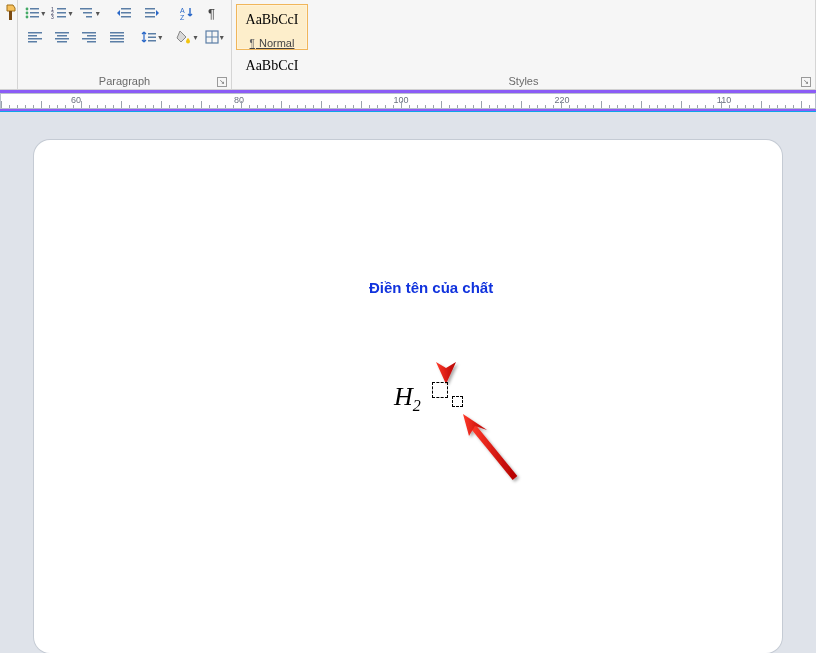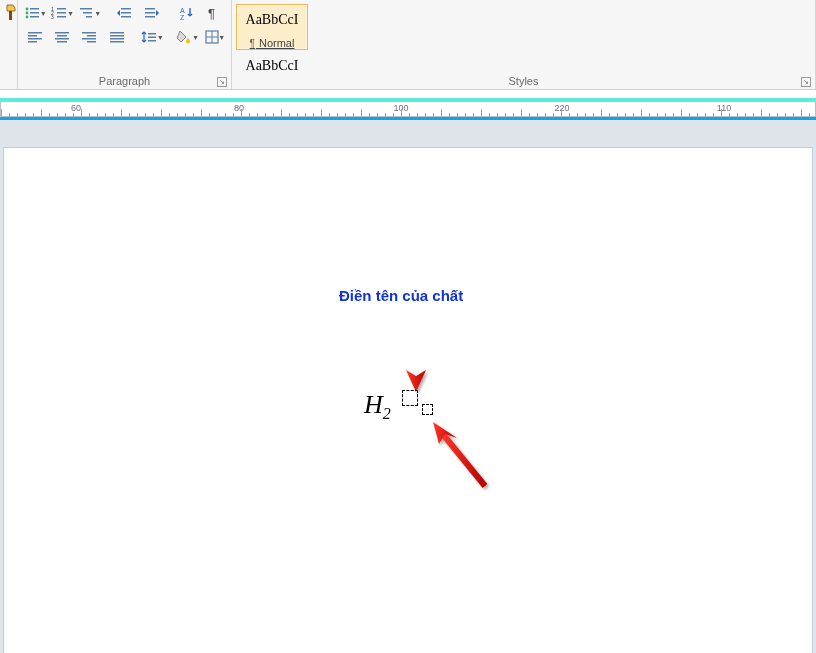--- a/index.html
+++ b/index.html
@@ -57,34 +57,35 @@
     display:flex; flex-direction:column; align-items:center; justify-content:center;
     gap:4px;
     padding-top:2px;
   }
   .style-item.selected { border:1px solid #f0b65a; background:#fdeecb; box-shadow: inset 0 0 0 1px #fff2d8; }
   .style-item .sample { height: 26px; display:flex; align-items:center; justify-content:center; }
   .style-item .name { font-size:11px; color:#444;text-decoration:underline; }
   .pilcrow { font-size:10px; color:#666; margin-right:1px; }
 
   
-  .ruler-area { background:#5eead4; height: 22px; border-bottom:4px solid #0ea5e9; position:relative;margin-top:8px; }
+  .ruler-area { background:#8b5cf6; height: 22px; border-bottom:1px solid #0ea5e9; position:relative; }
   .ruler {
     position:absolute; left:0; top:3px; height:16px;
     background:#ffffff; border:1px solid #b9c0cc; width:816px;
   }
   .ruler-ticks { position:relative; width:100%; height:100%; font-size:9px; color:#6b7280; }
   .tick-label { position:absolute; top:1px; transform:translateX(-50%); }
 
   
   .docwrap { background:#dfe3ea; height: calc(653px - 90px - 22px); padding-top:28px; }
   .page {
-    background:#fff; width: 808px; margin: 0 auto;
+    background:#fff; width: 748px; margin: 0 auto;
     height: 100%; position:relative;
     box-shadow: 0 0 0 1px #c5cbd4;
+    border-radius: 16px;
   }
 
   
   .anno-text { position:absolute; color:#1133dd; font-weight:bold; font-family: Arial, sans-serif; font-size:15px; }
   .formula { position:absolute; font-family: "Cambria Math","Times New Roman",serif; font-size:26px; font-style: italic; color:#000; }
   .formula sub { font-size: 16px; vertical-align: sub; font-style: italic; }
   .placeholder-box {
     position:absolute; border: 1px dashed #000; background:transparent;
   }
   .arrow-svg { position:absolute; overflow:visible; }

